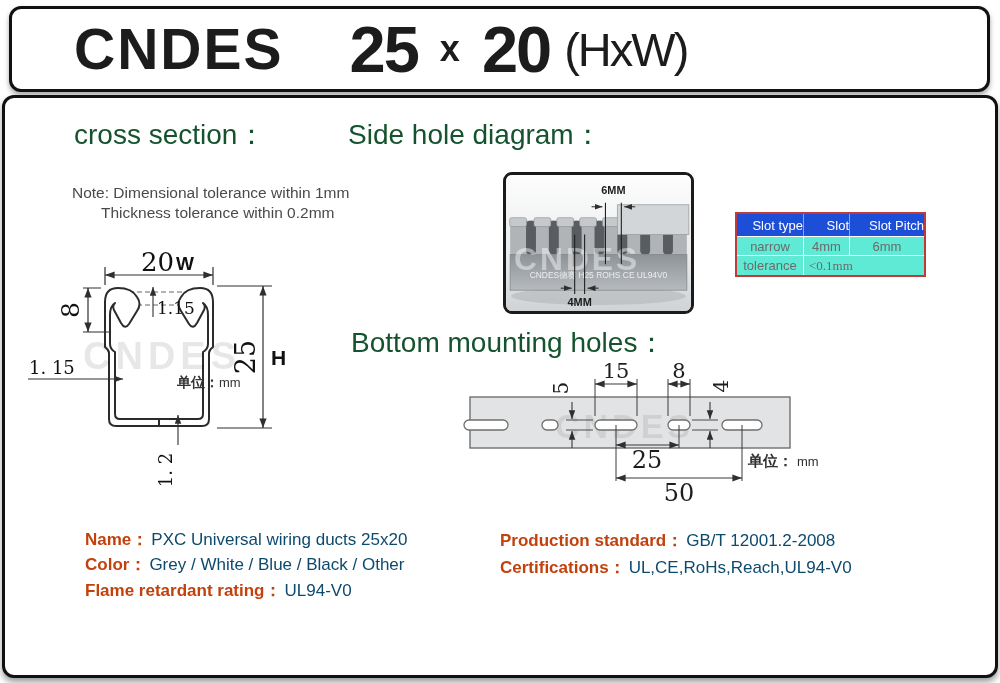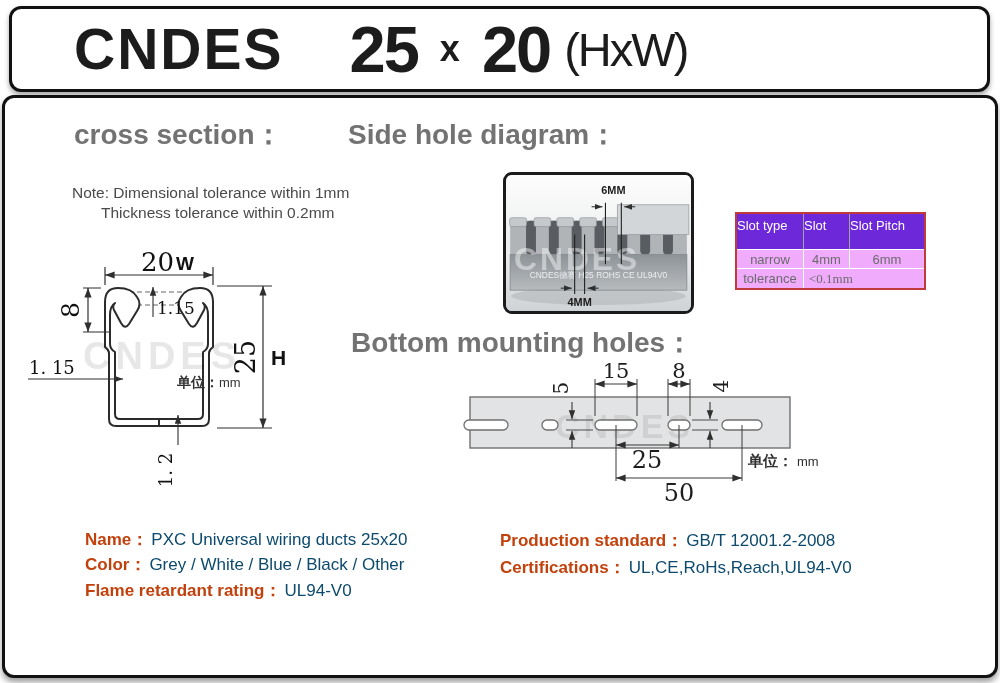--- a/index.html
+++ b/index.html
@@ -8,30 +8,30 @@
   .titlebox{position:absolute;left:9px;top:6px;width:975px;height:80px;background:#fff;
             border:3px solid #111;border-radius:12px;box-shadow:0 3px 5px rgba(0,0,0,.35);
             display:flex;align-items:center;}
   .brand{font-weight:900;font-size:57px;letter-spacing:2px;margin-left:62px;}
   .tnum{font-weight:900;font-size:65px;letter-spacing:-2px;margin-left:66px;}
   .tx{font-weight:900;font-size:36px;margin-left:22px;}
   .tnum2{font-weight:900;font-size:65px;letter-spacing:-2px;margin-left:22px;}
   .thxw{font-weight:400;font-size:47px;letter-spacing:-2px;margin-left:14px;}
   .bodybox{position:absolute;left:2px;top:95px;width:990px;height:577px;background:#fff;
            border:3px solid #111;border-radius:12px;box-shadow:0 4px 6px rgba(0,0,0,.4);}
-  .h1{position:absolute;font-weight:bold;font-size:28px;color:#737373;}
+  .h1{position:absolute;font-weight:normal;font-size:28px;color:#14532d;}
   .note{position:absolute;left:72px;top:183px;font-size:15.5px;color:#4a4a4a;line-height:20px;}
   .note .ind{padding-left:29px;}
   .photo-box{position:absolute;left:503px;top:172px;width:185px;height:136px;
              border:3px solid #1b1b1b;border-radius:9px;overflow:hidden;background:#eceeef;}
   .slot-table{position:absolute;left:735px;top:212px;border:2px solid #c13a3a;
               display:grid;grid-template-columns:67px 46px 74px;font-size:13px;background:#e7e7e7;}
-  .st-h{background:#6d28d9;color:#fff;padding:4px 0 16px 0;text-align:left;border-right:1px solid #a3a3a3;}
+  .st-h{background:#1d4ed8;color:#fff;padding:4px 0 3px 0;text-align:right;border-right:1px solid #a3a3a3;}
   .st-h.last{border-right:none;}
-  .st-c{background:#f0abfc;color:#6b6b6b;padding:2px 0 1px 0;text-align:center;
+  .st-c{background:#5eead4;color:#6b6b6b;padding:2px 0 1px 0;text-align:center;
         border-top:1px solid #fff;border-right:1px solid #fff;}
   .st-c.last{border-right:none;}
   .st-span{grid-column:2/4;text-align:left;padding-left:5px;border-right:none;font-family:Liberation Serif, serif;}
   .specs{position:absolute;font-size:17px;line-height:25.4px;}
   .sl{font-weight:bold;color:#c2410c;margin-right:3px;}
   .sv{color:#0c4a6e;}
   svg text{user-select:none;}
 </style>
 </head>
 <body>

